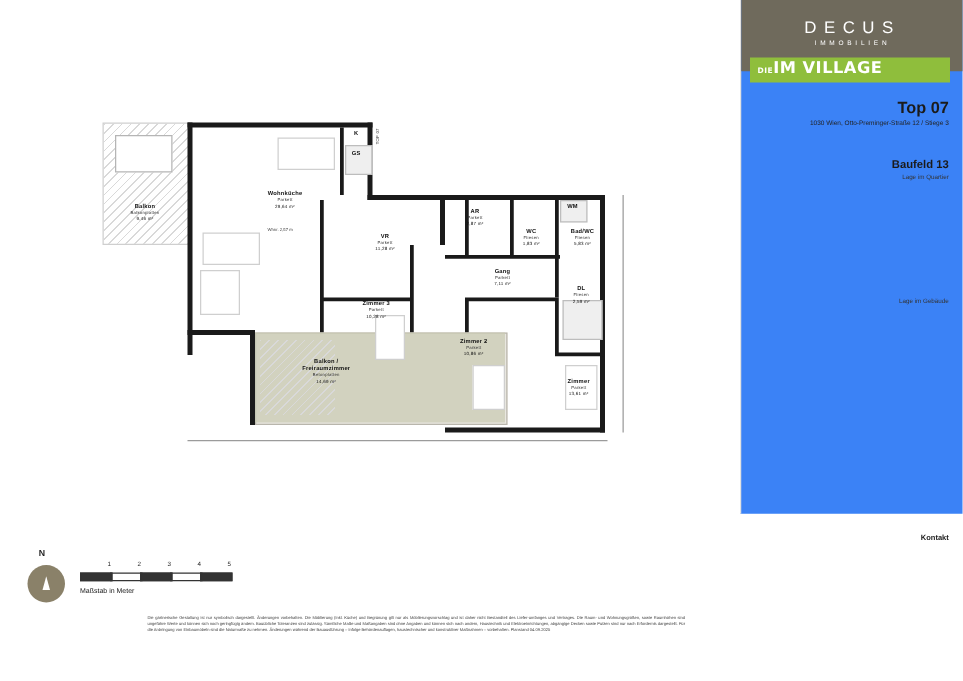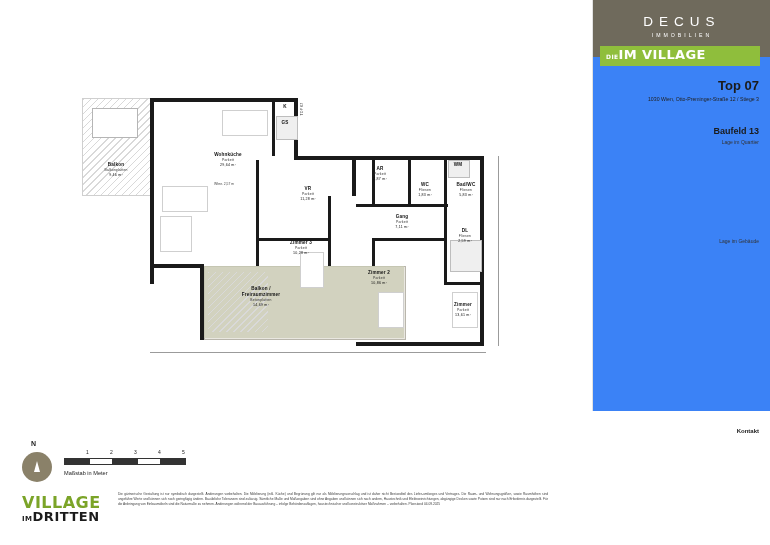--- a/index.html
+++ b/index.html
@@ -264,26 +264,20 @@
       <div class="seg" style="left:72px;width:24px;"></div>
       <div class="seg dark" style="left:96px;width:24px;"></div>
       <div class="scalenum" style="left:22px;">1</div>
       <div class="scalenum" style="left:46px;">2</div>
       <div class="scalenum" style="left:70px;">3</div>
       <div class="scalenum" style="left:94px;">4</div>
       <div class="scalenum" style="left:118px;">5</div>
     </div>
     <div class="scalecap">Maßstab in Meter</div>
 
-    <div class="village">
-      <div class="v1">VILLAGE</div>
-      <div class="v2">
-        <span class="sm">IM</span><span>DRITTEN</span>
-      </div>
-    </div>
 
     <div class="disclaimer">Die gärtnerische Gestaltung ist nur symbolisch dargestellt. Änderungen vorbehalten. Die Möblierung (inkl. Küche) und Begrünung gilt nur als Möblierungsvorschlag und ist daher nicht Bestandteil des Liefer-umfanges und Vertrages. Die Raum- und Wohnungsgrößen, sowie Raumhöhen sind ungefähre Werte und können sich noch geringfügig ändern. Bauübliche Toleranzen sind zulässig. Sämtliche Maße und Maßangaben sind ohne Angaben und können sich nach andern, Haustechnik und Elektroeinrichtungen, abgängige Decken sowie Putzen sind nur nach Erfordernis dargestellt. Für die Anbringung von Einbaumöbeln sind die Naturmaße zu nehmen. Änderungen während der Bauausführung – infolge Behördenauflagen, haustechnischer und konstruktiver Maßnahmen – vorbehalten. Planstand 04.09.2025</div>
   </div>
 
   <div class="side">
     <div class="brandbar"></div>
     <div class="brand">
       <div class="b1">DECUS</div>
       <div class="b2">IMMOBILIEN</div>
     </div>

